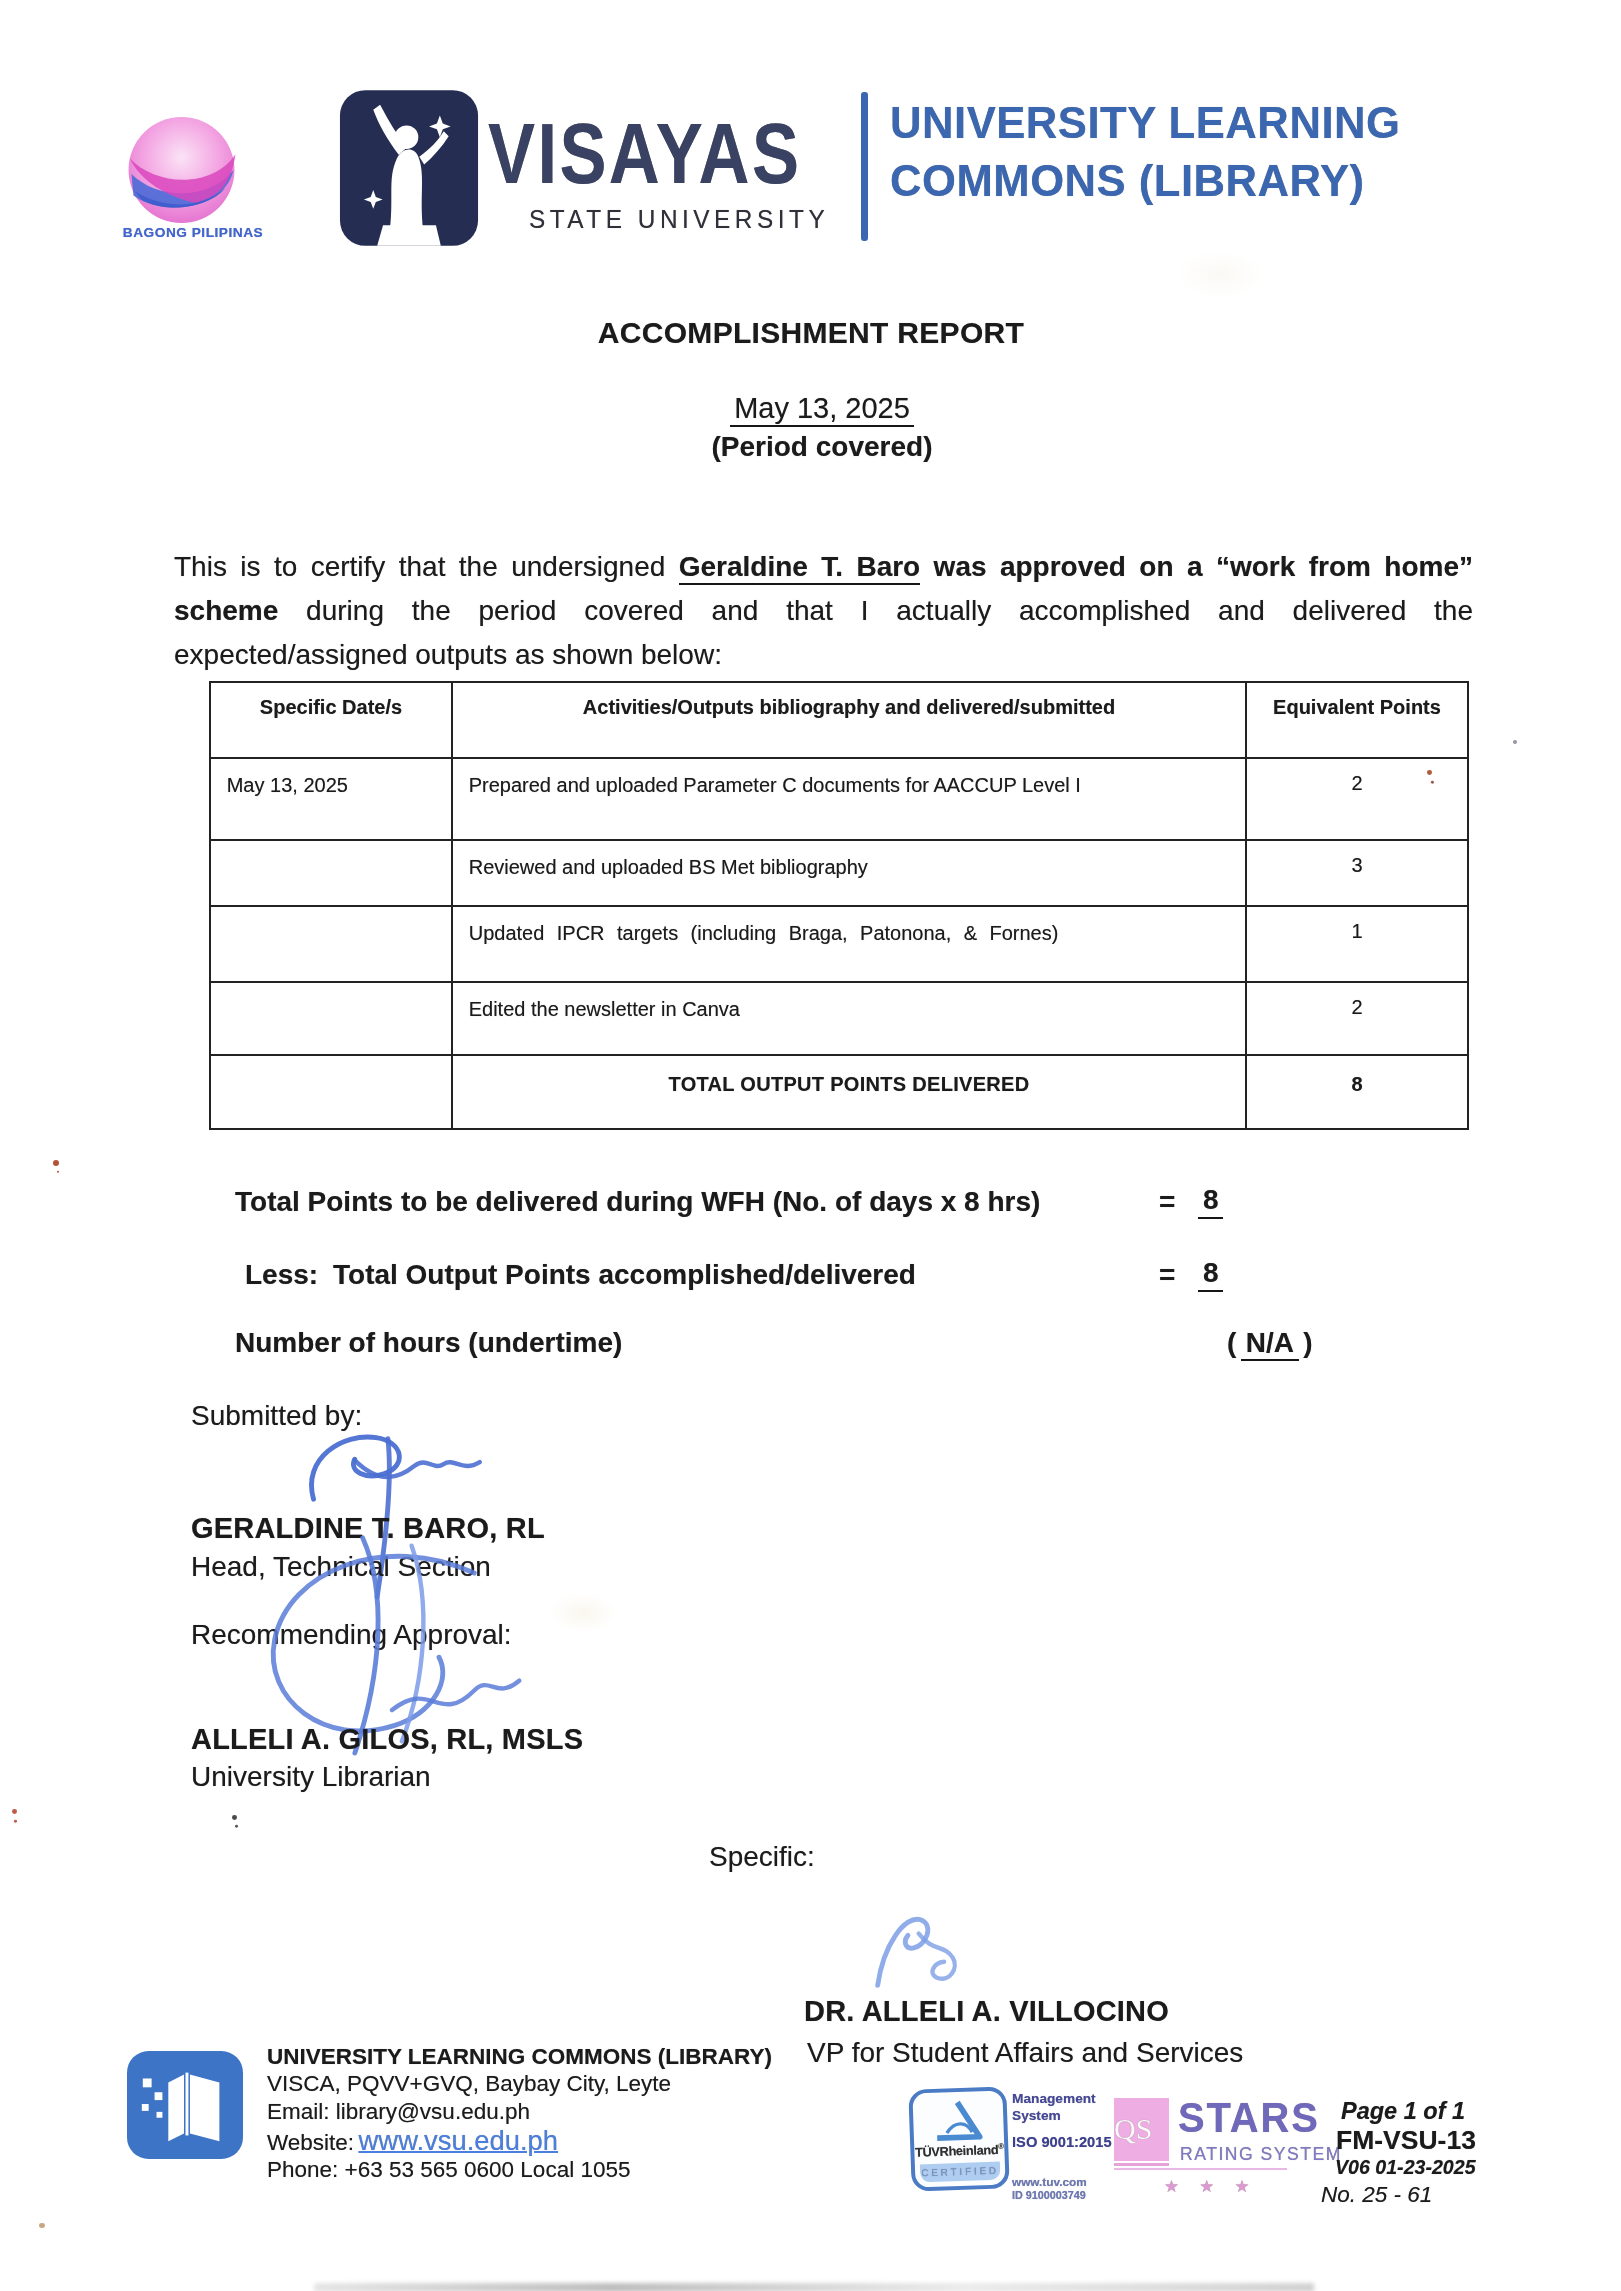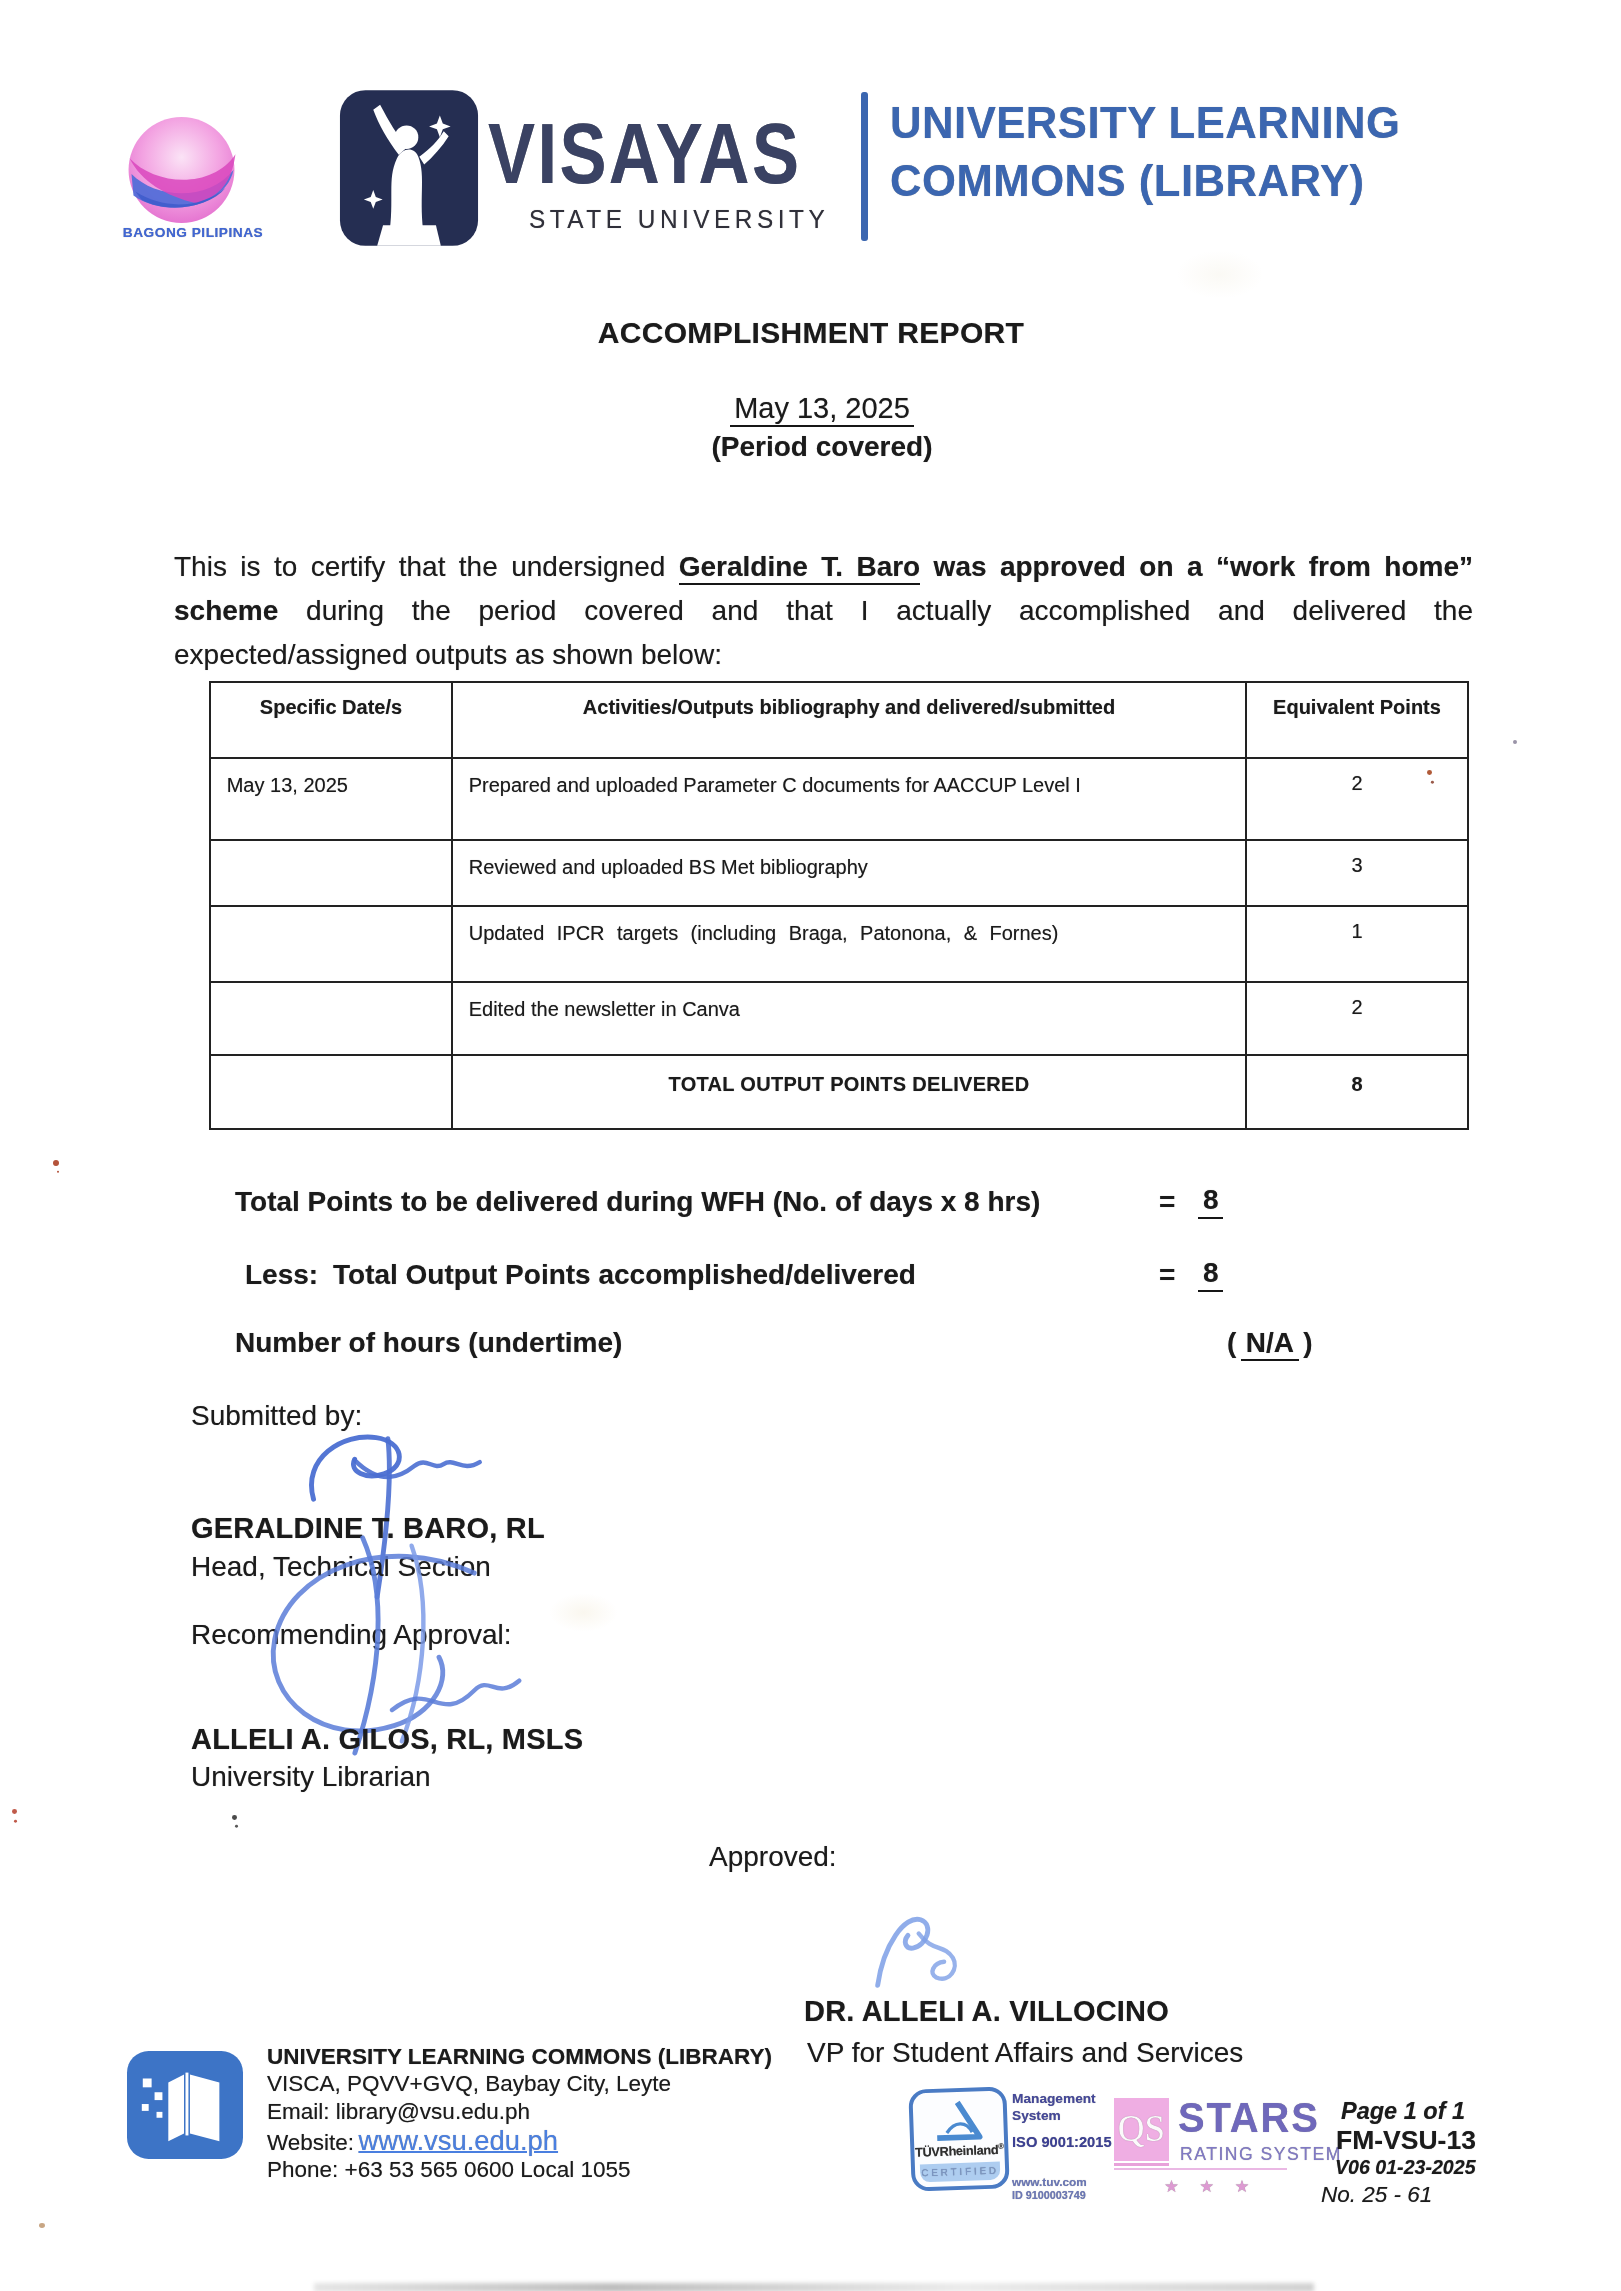--- a/index.html
+++ b/index.html
@@ -57,21 +57,21 @@
   .f-web-label{font-size:22.5px;}
   .f-web-link{font-size:27.4px;color:#4a7fe0;text-decoration:underline;text-decoration-thickness:2px;}
   .tuv-badge{width:98px;height:102px;border:4.9px solid #4a7bc4;border-radius:17.6px;background:#fcfdff;transform:rotate(-2deg);box-sizing:border-box;}
   .tuv-name{font-size:12.7px;font-weight:bold;color:#2e2e2e;text-align:center;width:100%;letter-spacing:-0.3px;}
   .tuv-band{position:absolute;left:4.9px;right:4.9px;bottom:4.9px;height:18.6px;background:#aecdf0;border-radius:0 0 9.8px 9.8px;
             font-size:9.8px;letter-spacing:2.9px;color:#7d98c8;text-align:center;line-height:18.6px;}
   .tuv-col{font-size:13.7px;font-weight:bold;color:#44489a;line-height:16.7px;}
   .tuv-iso{font-size:14.7px;font-weight:bold;color:#3c4094;}
   .tuv-small{font-size:11.8px;font-weight:bold;color:#6a77b8;line-height:13.7px;}
   .qs-square{width:55px;height:63px;background:#efaee3;color:rgba(255,255,255,.97);
-             font-family:"Liberation Serif","DejaVu Serif",serif;font-size:37px;text-align:center;line-height:61px;}
+             font-family:"Liberation Serif","DejaVu Serif",serif;font-size:30px;text-align:left;line-height:61px;}
   .qs-underbar{height:2.9px;background:#e8a2da;width:55px;}
   .qs-stars-word{font-size:42px;font-weight:bold;color:#6f68bb;letter-spacing:2px;transform:scaleX(.95);transform-origin:left top;}
   .qs-rating{font-size:17.6px;color:#8079c5;letter-spacing:1.5px;}
   .qs-line{height:2px;background:#eab8e4;}
   .qs-stars-row{font-size:16.7px;color:#dd9ad2;word-spacing:15.7px;}
   .pi-page{font-size:23.5px;font-style:italic;font-weight:600;}
   .pi-form{font-size:26.5px;font-weight:bold;}
   .pi-ver{font-size:19.6px;font-style:italic;font-weight:600;}
   .pi-no{font-size:22.5px;font-style:italic;}
 
@@ -213,21 +213,21 @@
   <svg class="sig abs" style="left:247px;top:1532px;" width="294" height="225" viewBox="0 0 300 230">
     <path d="M232 42 C140 0 42 40 28 110 C16 172 80 220 150 198 C192 184 208 150 196 128" stroke="#5a7dd8" stroke-width="5" opacity=".85"></path>
     <path d="M118 6 C142 60 138 142 110 226" stroke="#5a7dd8" stroke-width="5" opacity=".9"></path>
     <path d="M168 14 C188 70 182 152 158 214" stroke="#7d9be8" stroke-width="4.5" opacity=".85"></path>
     <path d="M148 182 C188 150 196 198 232 162 C248 146 254 172 278 152" stroke="#5a7dd8" stroke-width="4.5" opacity=".85"></path>
   </svg>
 
   <div class="abs sig-name" style="left:191px;top:1723px;">ALLELI A. GILOS, RL, MSLS</div>
   <div class="abs sig-title" style="left:191px;top:1761px;">University Librarian</div>
 
-  <div class="abs sig-label" style="left:709px;top:1841px;">Approved:</div>
+  <div class="abs sig-label" style="left:709px;top:1841px;">Specific:</div>
 
   <svg class="sig abs" style="left:864px;top:1901px;" width="127" height="103" viewBox="0 0 130 105">
     <path d="M14 86 C20 44 42 14 58 19 C72 24 64 46 50 48 C42 49 40 41 45 35" stroke="#7d9fe6" stroke-width="5" opacity=".85"></path>
     <path d="M56 33 C70 52 82 44 91 58 C97 68 88 84 74 78 C66 74 71 63 82 62" stroke="#7d9fe6" stroke-width="4.5" opacity=".8"></path>
   </svg>
 
   <div class="abs sig-name" style="left:804px;top:1995px;">DR. ALLELI A. VILLOCINO</div>
   <div class="abs sig-title" style="left:807px;top:2037px;">VP for Student Affairs and Services</div>
 
   <div class="abs book-icon" style="left:127px;top:2051px;">

